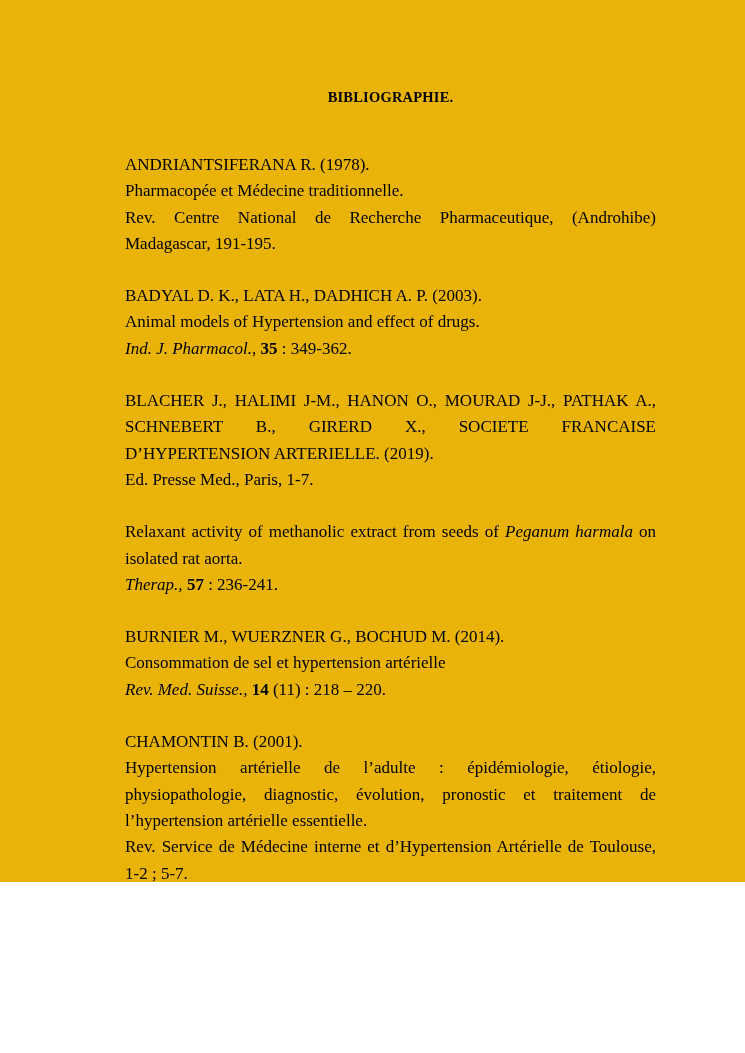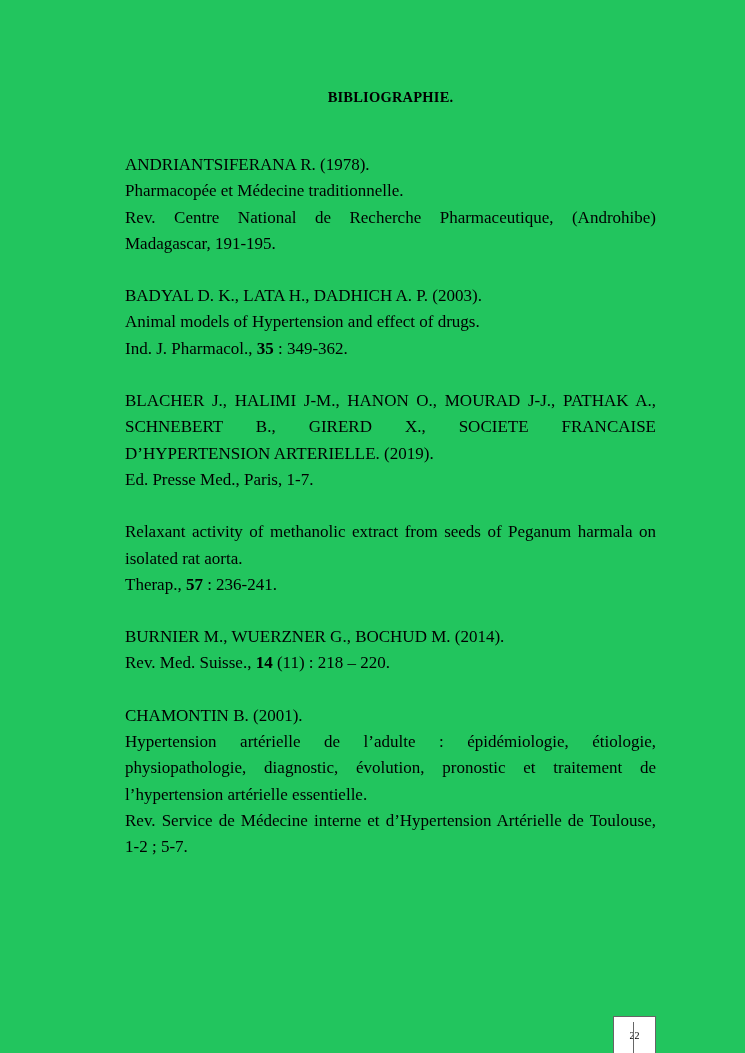--- a/index.html
+++ b/index.html
@@ -6,22 +6,22 @@
   html, body {
     width: 745px;
     height: 1053px;
     background: #ffffff;
     font-family: "Liberation Serif", serif;
     color: #000000;
   }
   .page {
     position: relative;
     width: 745px;
-    height: 1053px;
-    background: #22c55e;
+    height: 882px;
+    background: #eab308;
     overflow: hidden;
   }
   .content {
     position: absolute;
     left: 125px;
     top: 84px;
     width: 531px;
   }
   .title {
     font-size: 14.5px;
@@ -32,21 +32,21 @@
     letter-spacing: 0.2px;
   }
   .entry {
     margin-bottom: 26px;
   }
   .para {
     font-size: 17px;
     line-height: 26.3px;
     text-align: justify;
   }
-  .italic { }
+  .italic { font-style: italic; }
   .bold   { font-weight: bold; }
   .pagenum-box {
     position: absolute;
     left: 613px;
     top: 1016px;
     width: 43px;
     height: 38px;
     border: 1px solid #666666;
     background: #ffffff;
     display: flex;
@@ -84,20 +84,21 @@
         <div class="entry">
           <p class="para"><span>BLACHER J., HALIMI J-M., HANON O., MOURAD J-J., PATHAK A., SCHNEBERT B., GIRERD X., SOCIETE FRANCAISE D’HYPERTENSION ARTERIELLE. (2019).</span></p>
           <p class="para"><span>Ed. Presse Med., Paris, 1-7.</span></p>
         </div>
         <div class="entry">
           <p class="para"><span>Relaxant activity of methanolic extract from seeds of </span><span class="italic">Peganum harmala</span><span> on isolated rat aorta.</span></p>
           <p class="para"><span class="italic">Therap., </span><span class="bold">57</span><span> : 236-241.</span></p>
         </div>
         <div class="entry">
           <p class="para"><span>BURNIER M., WUERZNER G., BOCHUD M. (2014).</span></p>
+          <p class="para"><span>Consommation de sel et hypertension artérielle</span></p>
           <p class="para"><span class="italic">Rev. Med. Suisse., </span><span class="bold">14</span><span> (11) : 218 – 220.</span></p>
         </div>
         <div class="entry">
           <p class="para"><span>CHAMONTIN B. (2001).</span></p>
           <p class="para"><span>Hypertension artérielle de l’adulte : épidémiologie, étiologie, physiopathologie, diagnostic, évolution, pronostic et traitement de l’hypertension artérielle essentielle.</span></p>
           <p class="para"><span>Rev. Service de Médecine interne et d’Hypertension Artérielle de Toulouse, 1-2 ; 5-7.</span></p>
         </div>
       </div>
   </div>
 

